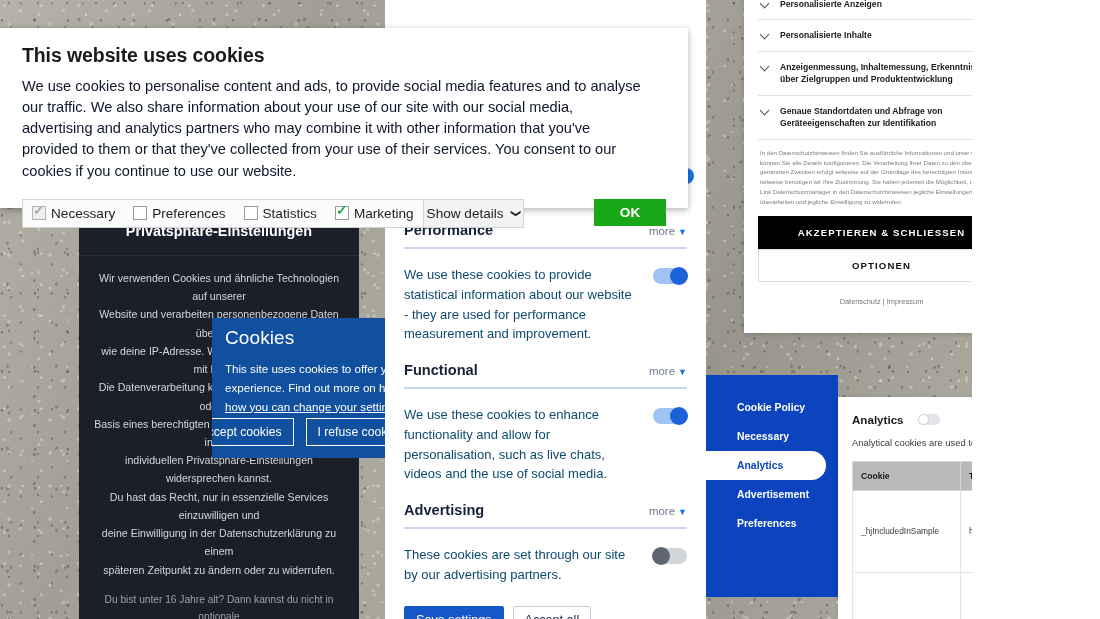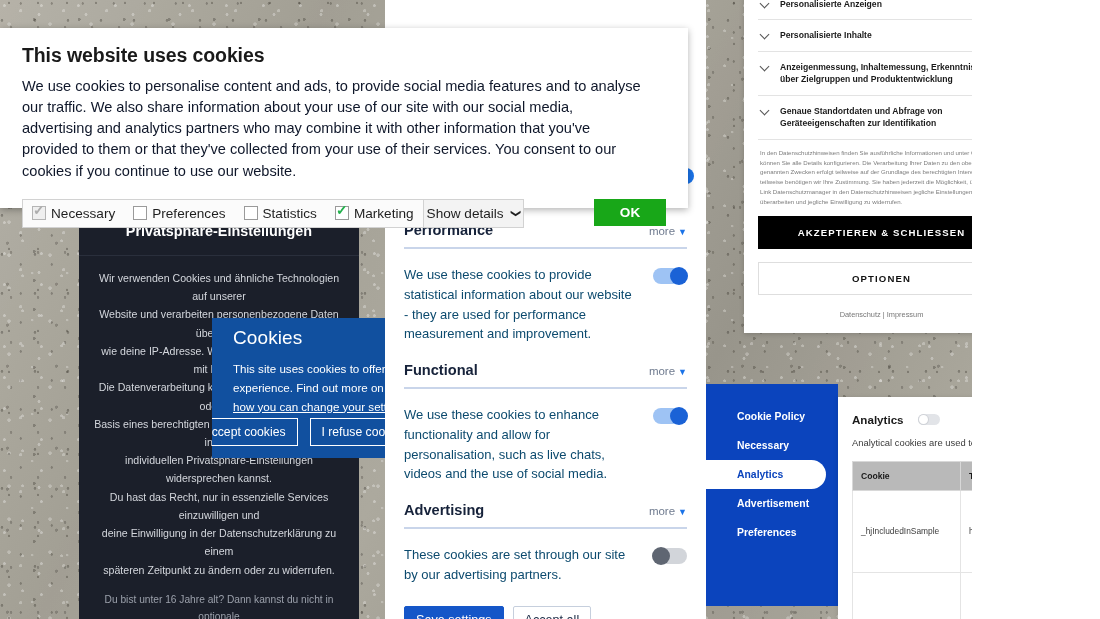--- a/index.html
+++ b/index.html
@@ -131,21 +131,21 @@
     font-size: 10.2px; line-height: 1.72; color: #9ba0ab;
     padding: 12px 16px 0 16px; margin: 0;
   }
 
   
   #blue-cookies-dialog {
     left: 212px; top: 318px; width: 173px; height: 140px;
     background: #11509f;
     color: #ffffff;
     z-index: 30;
-    padding: 9px 13px 0 21px;
+    padding: 9px 13px 0 13px;
     overflow: hidden;
   }
   #blue-cookies-dialog .bc-title {
     font-size: 19px; font-weight: normal; margin: 0 0 11px 0;
     color: #ffffff; letter-spacing: 0.1px;
   }
   #blue-cookies-dialog .bc-body {
     font-size: 11.6px; line-height: 1.62; margin: 0;
     color: #ffffff; white-space: nowrap;
   }
@@ -271,31 +271,31 @@
     display: block; box-sizing: border-box; width: 100%;
     background: #000000; color: #ffffff; border: none;
     height: 33px; font-size: 9.6px; font-weight: bold; letter-spacing: 1.1px;
     cursor: pointer;
     font-family: "Liberation Sans", sans-serif;
   }
   #german-consent-panel .gc-options {
     display: block; box-sizing: border-box; width: 100%;
     background: #ffffff; color: #111111; border: 1px solid #dedede;
     height: 33px; font-size: 9.6px; font-weight: bold; letter-spacing: 1.1px;
-    margin-top: 13px; cursor: pointer;
+    cursor: pointer;
     font-family: "Liberation Sans", sans-serif;
   }
   #german-consent-panel .gc-footer {
     text-align: center; font-size: 7.4px; color: #777777; margin-top: 15px;
   }
   #german-consent-panel .gc-footer span { cursor: pointer; }
 
   
   #cookie-nav-sidebar {
-    left: 703px; top: 384px; width: 135px; height: 222px;
+    left: 703px; top: 375px; width: 135px; height: 222px;
     background: #0b44bd;
     z-index: 22;
     overflow: hidden;
   }
   #cookie-nav-sidebar .nav-item {
     color: #ffffff; font-size: 10.4px; font-weight: bold;
     padding: 9px 0 9px 34px; white-space: nowrap; cursor: pointer;
     position: relative;
   }
   #cookie-nav-sidebar .nav-item.active {

